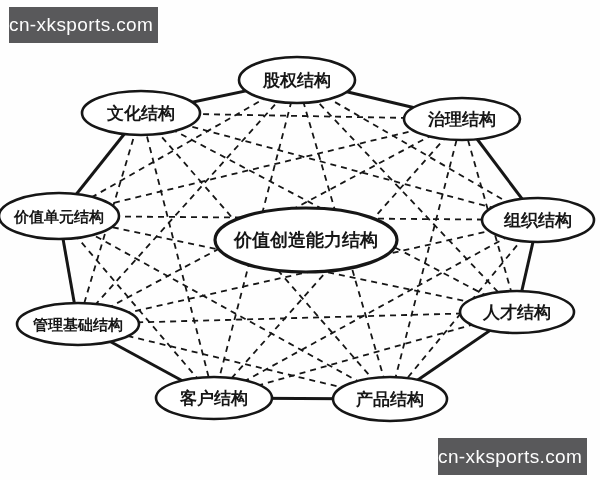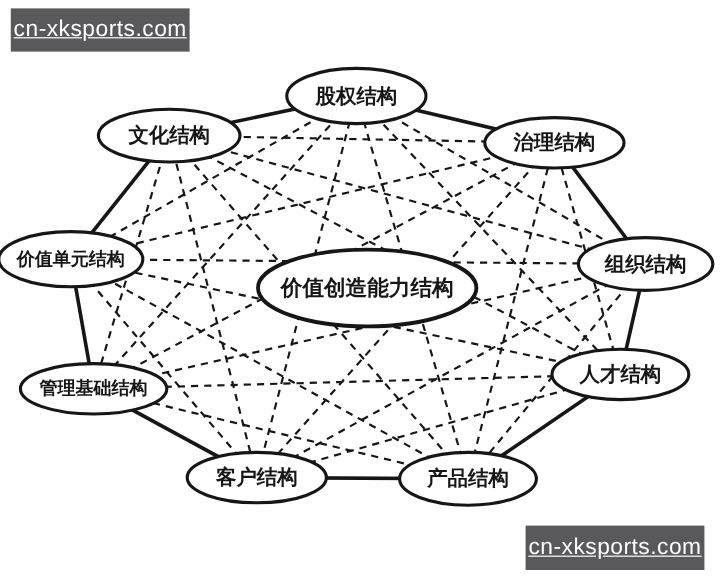--- a/index.html
+++ b/index.html
@@ -19,25 +19,24 @@
   }
   svg.diagram {
     position: absolute;
     left: 0;
     top: 0;
   }
   .watermark {
     position: absolute;
     display: flex;
     align-items: center;
-    justify-content: center;
+    justify-content: flex-start;
     font-size: 19px;
     letter-spacing: 0.4px;
     user-select: none;
-    text-decoration: underline;
   }
   .watermark.top-left {
     left: 9px;
     top: 7px;
     width: 149px;
     height: 36px;
   }
   .watermark.bottom-right {
     left: 438px;
     top: 438px;

